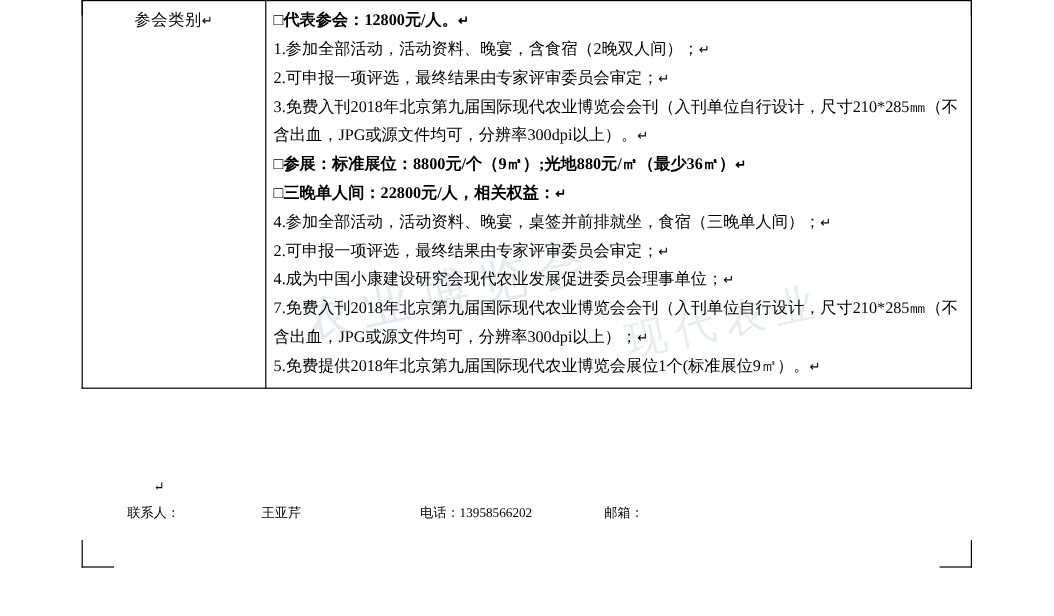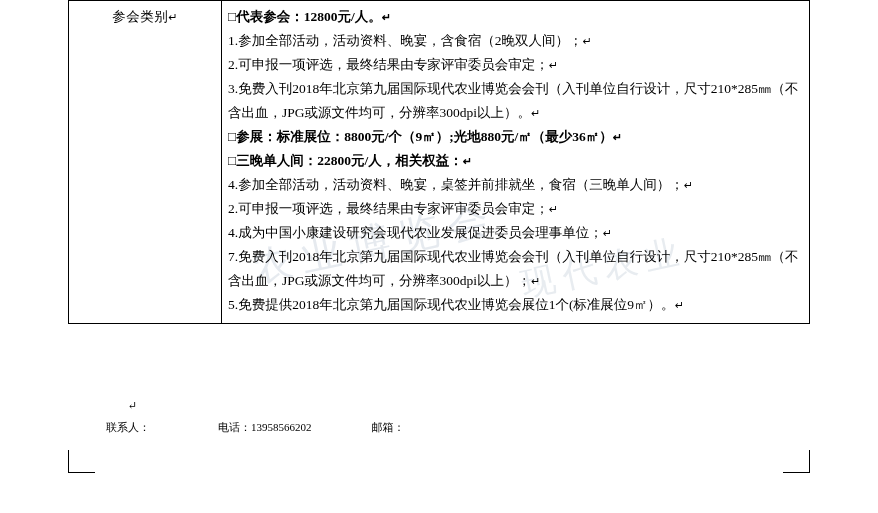--- a/index.html
+++ b/index.html
@@ -154,19 +154,20 @@
       </td>
     </tr>
   </tbody>
     </table>
 
   <div class="ret-mark">↵</div>
 
   <div class="footer">
     <div class="footer-row">
       <span class="footer-cell f-contact">联系人：</span>
+      <span class="footer-cell f-name">王亚芹</span>
       <span class="footer-cell f-phone-label">电话：</span>
       <span class="footer-cell f-phone">13958566202</span>
       <span class="footer-cell f-mail">邮箱：</span>
     </div>
   </div>
 
 </div>
 
 </body></html>

